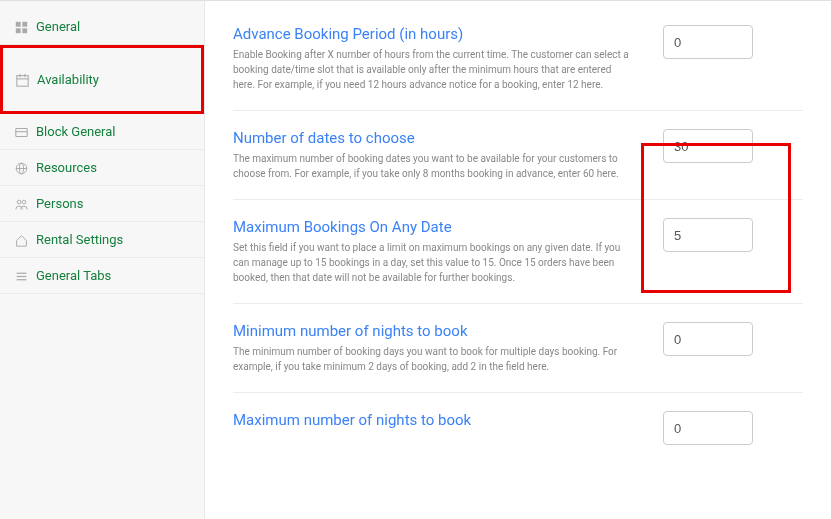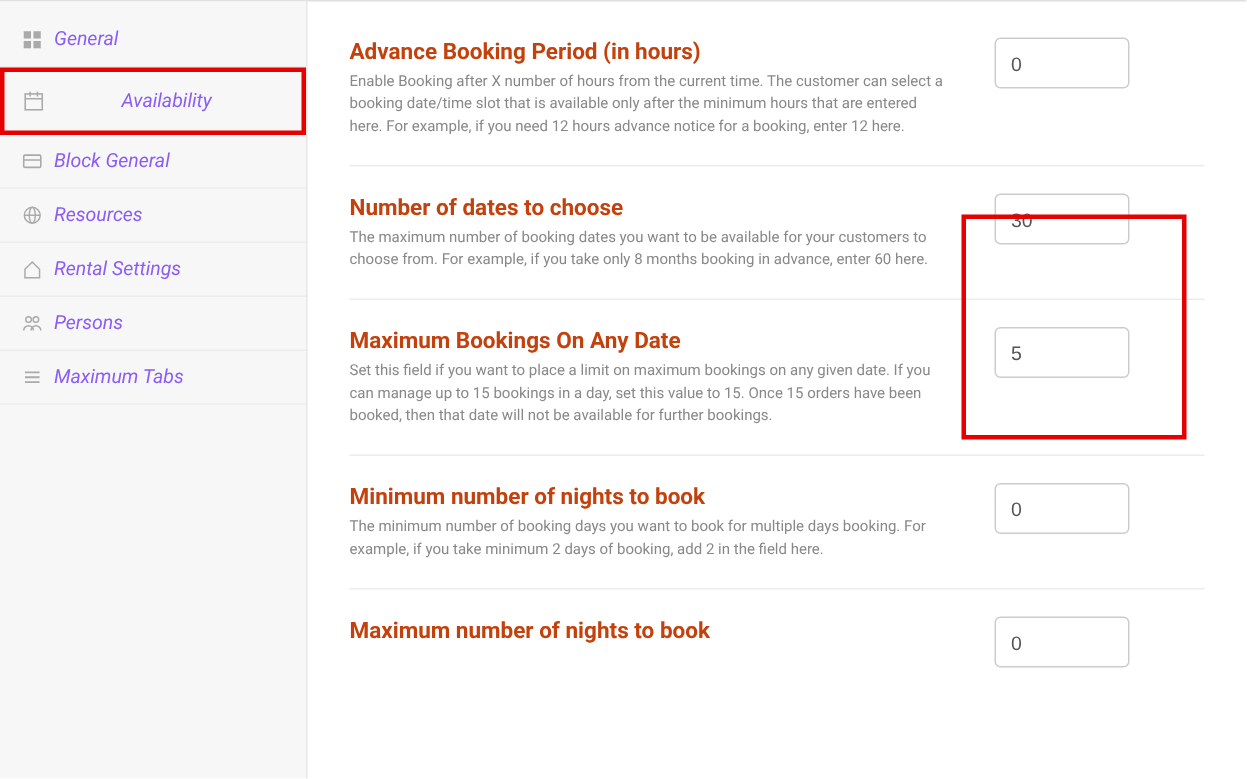--- a/index.html
+++ b/index.html
@@ -20,64 +20,62 @@
       border-top: 1px solid #e0e0e0;
     }
     .sidebar {
       width: 205px;
       background: #f7f7f7;
       padding-top: 8px;
       border-right: 1px solid #e8e8e8;
     }
     .sidebar-item {
       display: flex;
-      align-items: flex-start;
+      align-items: flex-end;
       padding: 10px 14px;
       cursor: pointer;
-      color: #8b5cf6;
+      color: #15803d;
       font-size: 13px;
       border-bottom: 1px solid #ececec;
-      font-style: italic;
     }
     .sidebar-item .icon {
       width: 14px;
       height: 14px;
       margin-right: 8px;
       display: inline-flex;
       align-items: center;
       justify-content: center;
       color: #999;
     }
     .sidebar-item.highlighted {
       border: 3px solid #e60000;
-      padding: 12px 12px;
-      gap: 44px;
+      padding: 24px 12px;
     }
     .main {
       flex: 1;
       padding: 20px 28px;
       overflow-y: auto;
     }
     .field-row {
       display: flex;
       align-items: flex-start;
       padding: 18px 0;
       border-bottom: 1px solid #ececec;
     }
     .field-row:first-child {
       padding-top: 4px;
     }
     .field-info {
       flex: 1;
       padding-right: 30px;
     }
     .field-title {
-      font-weight: 700;
+      font-weight: 400;
       font-size: 15px;
-      color: #c2410c;
+      color: #3b82f6;
       margin-bottom: 4px;
     }
     .field-desc {
       font-size: 10px;
       color: #888;
       line-height: 1.5;
     }
     .field-input-wrap {
       width: 140px;
       display: flex;
@@ -149,44 +147,44 @@
             <circle cx="8" cy="8" r="6.5" fill="none" stroke="#aaa" stroke-width="1.2"></circle>
             <ellipse cx="8" cy="8" rx="2.5" ry="6.5" fill="none" stroke="#aaa" stroke-width="1.2"></ellipse>
             <line x1="1.5" y1="8" x2="14.5" y2="8" stroke="#aaa" stroke-width="1.2"></line>
           </svg>
       </span>
       <span>Resources</span>
     </div>
     <div class="sidebar-item">
       <span class="icon">
         <svg viewBox="0 0 16 16">
-            <path d="M2 8 L8 2 L14 8 L14 15 L2 15 Z" fill="none" stroke="#aaa" stroke-width="1.2"></path>
-          </svg>
-      </span>
-      <span>Rental Settings</span>
-    </div>
-    <div class="sidebar-item">
-      <span class="icon">
-        <svg viewBox="0 0 16 16">
             <circle cx="5" cy="5" r="2.3" fill="none" stroke="#aaa" stroke-width="1.2"></circle>
             <circle cx="11" cy="5" r="2.3" fill="none" stroke="#aaa" stroke-width="1.2"></circle>
             <path d="M1 14 a4 4 0 0 1 8 0 M7 14 a4 4 0 0 1 8 0" fill="none" stroke="#aaa" stroke-width="1.2"></path>
           </svg>
       </span>
       <span>Persons</span>
     </div>
     <div class="sidebar-item">
       <span class="icon">
         <svg viewBox="0 0 16 16">
+            <path d="M2 8 L8 2 L14 8 L14 15 L2 15 Z" fill="none" stroke="#aaa" stroke-width="1.2"></path>
+          </svg>
+      </span>
+      <span>Rental Settings</span>
+    </div>
+    <div class="sidebar-item">
+      <span class="icon">
+        <svg viewBox="0 0 16 16">
             <line x1="2" y1="4" x2="14" y2="4" stroke="#aaa" stroke-width="1.5"></line>
             <line x1="2" y1="8" x2="14" y2="8" stroke="#aaa" stroke-width="1.5"></line>
             <line x1="2" y1="12" x2="14" y2="12" stroke="#aaa" stroke-width="1.5"></line>
           </svg>
       </span>
-      <span>Maximum Tabs</span>
+      <span>General Tabs</span>
     </div>
   </div>
 
   <div class="main-wrap">
     <div class="main">
 
       <div class="field-row">
         <div class="field-info">
           <div class="field-title">Advance Booking Period (in hours)</div>
           <div class="field-desc">Enable Booking after X number of hours from the current time. The customer can select a booking date/time slot that is available only after the minimum hours that are entered here. For example, if you need 12 hours advance notice for a booking, enter 12 here.</div>

